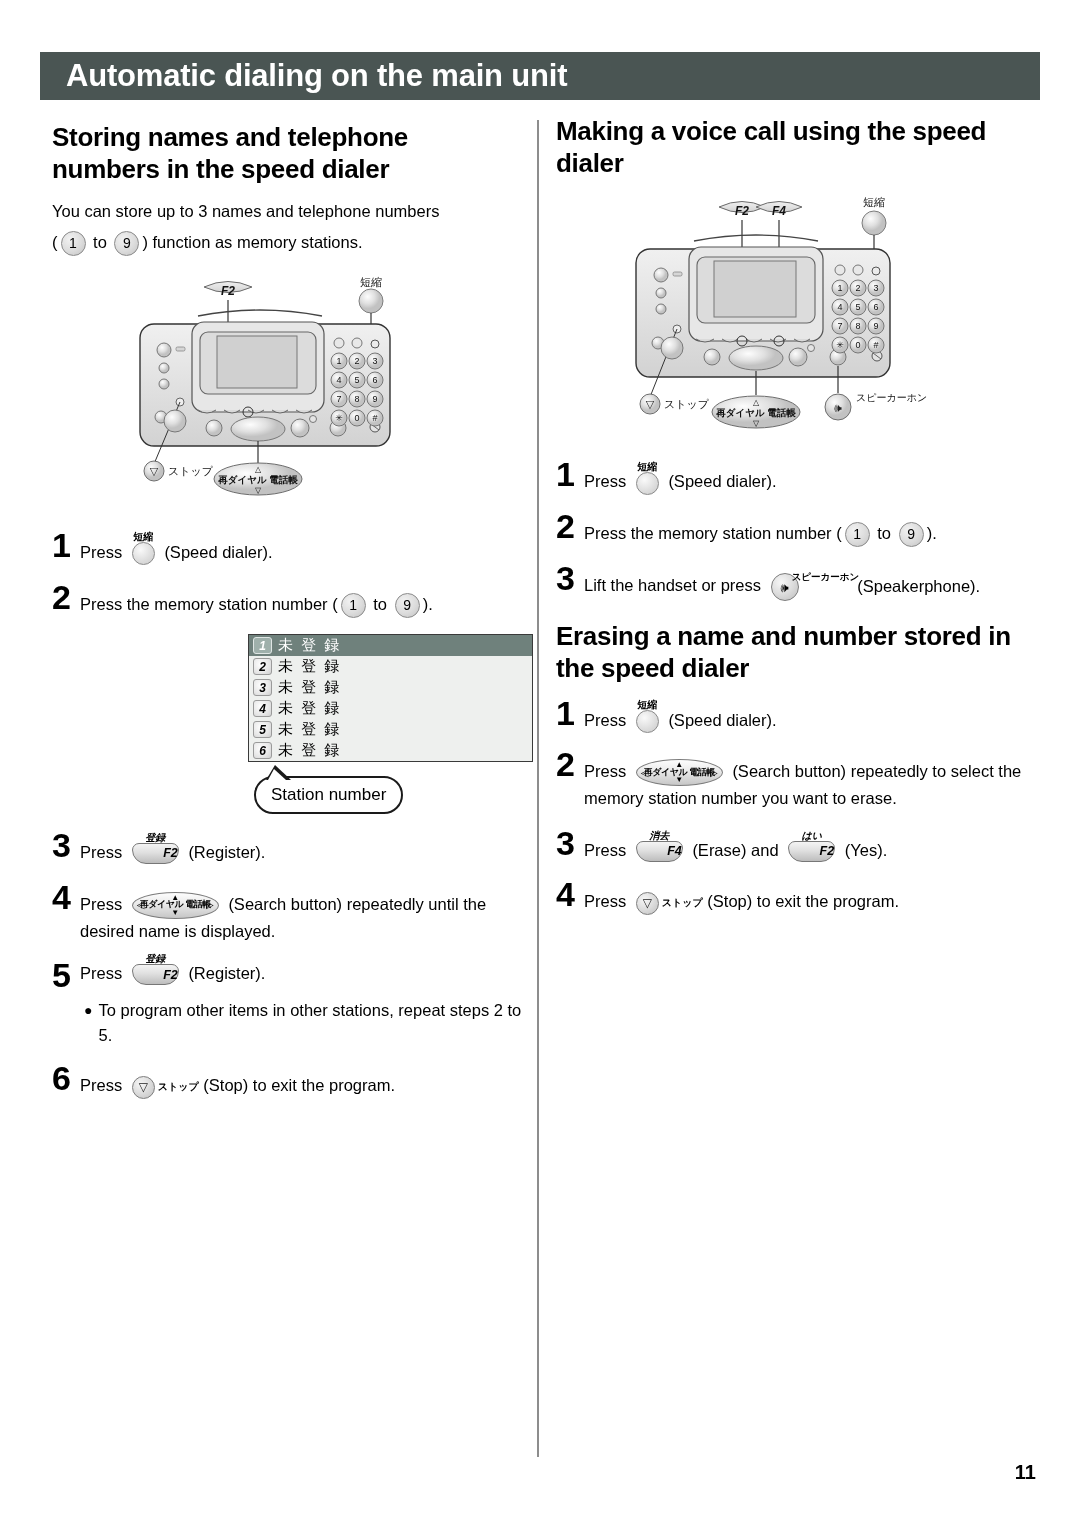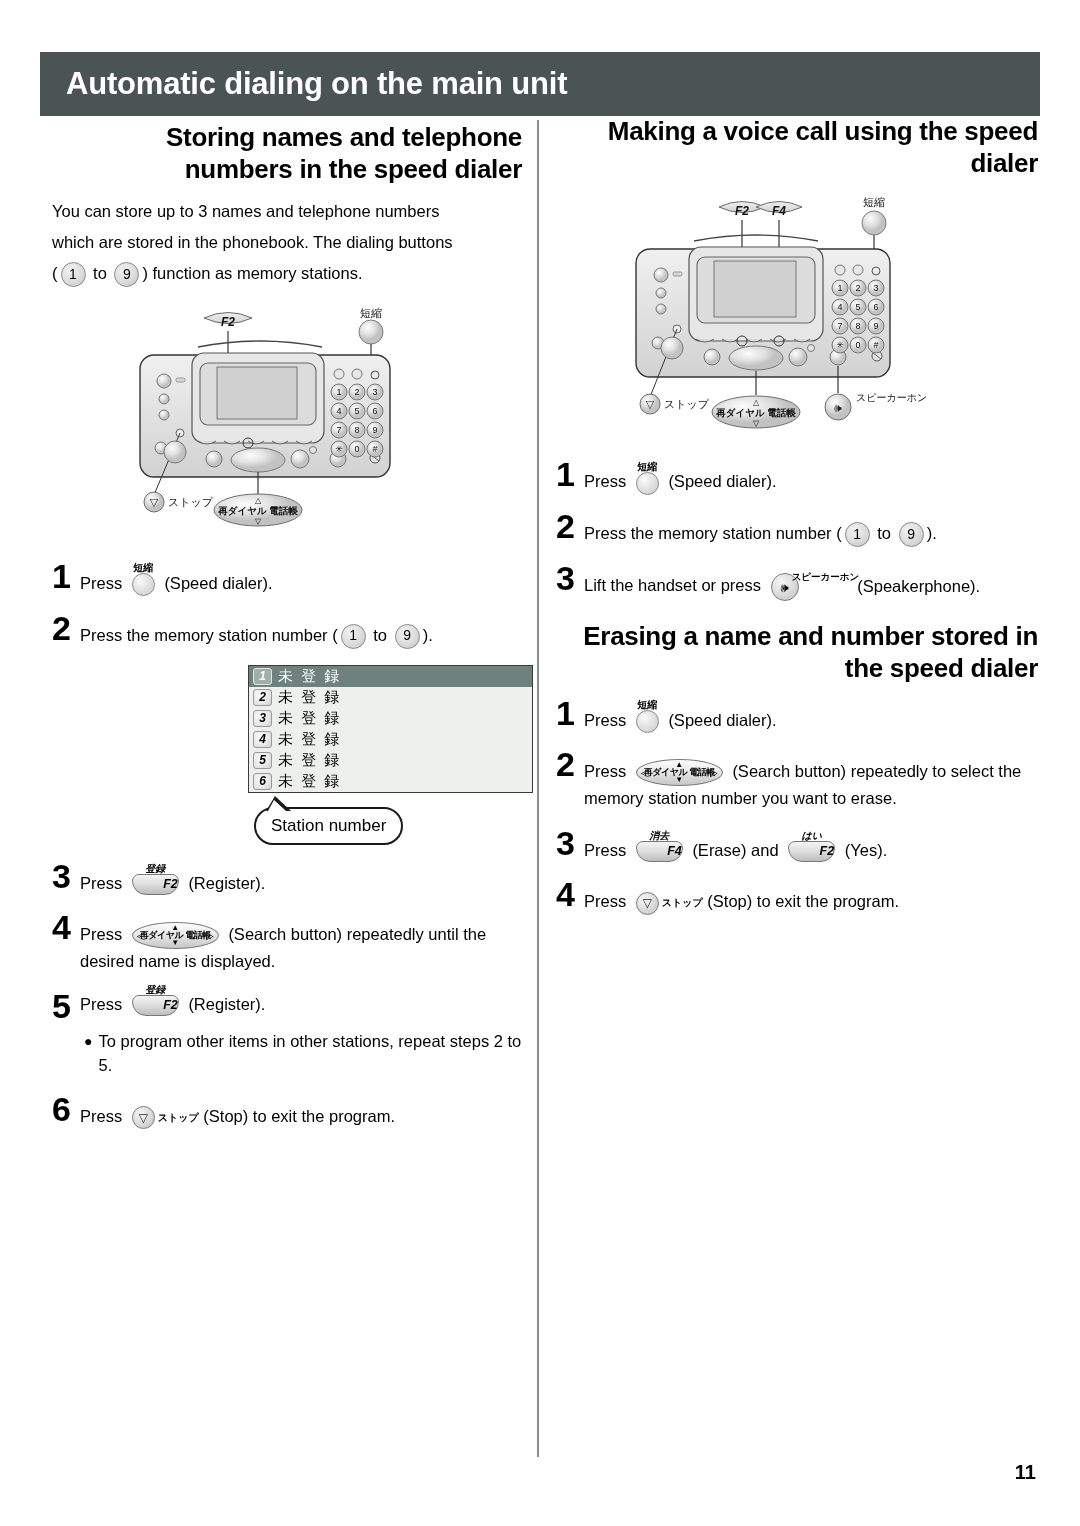--- a/index.html
+++ b/index.html
@@ -7,21 +7,21 @@
     width: 1080px; height: 1526px;
     background: #ffffff;
     font-family: "Liberation Sans", sans-serif;
     color: #000;
   }
   .page { position: relative; width: 1080px; height: 1526px; overflow: hidden; }
 
   
   .header-bar {
     position: absolute; left: 40px; top: 52px;
-    width: 1000px; height: 64px;
+    width: 1000px; height: 48px;
     background: #4a5553;
     display: flex; align-items: center;
   }
   .header-title {
     color: #fff; font-size: 31px; font-weight: bold;
     letter-spacing: -0.2px; padding-left: 26px;
     white-space: nowrap;
   }
 
   
@@ -29,21 +29,21 @@
     position: absolute; left: 537px; top: 120px;
     width: 1.5px; height: 1337px; background: #8d8d8d;
   }
 
   
   .col-left  { position: absolute; left: 52px;  top: 122px; width: 470px; }
   .col-right { position: absolute; left: 556px; top: 116px; width: 482px; }
 
   h2.sect {
     font-size: 26px; font-weight: bold; line-height: 1.22;
-    letter-spacing: -0.3px; margin-bottom: 14px; text-align: right;
+    letter-spacing: -0.3px; margin-bottom: 14px;
   }
   p.intro {
     font-size: 16.5px; line-height: 1.5; margin-bottom: 6px;
   }
 
   
   .step { display: flex; align-items: flex-start; margin-top: 17px; }
   .step-num {
     font-size: 34px; font-weight: bold; line-height: 0.85;
     min-width: 25px; margin-right: 3px; flex-shrink: 0;
@@ -205,21 +205,20 @@
     <span class="header-title">Automatic dialing on the main unit</span>
   </div>
 
   <div class="divider"></div>
 
   <div class="col-left">
 
     <h2 class="sect">Storing names and telephone numbers in the speed dialer</h2>
 
     <p class="intro">You can store up to 3 names and telephone numbers</p>
-    <p class="intro">which are stored in the phonebook. The dialing buttons</p>
     <p class="intro">
       <span>(</span><span class="key-digit">1</span>
       <span>to</span>
       <span class="key-digit">9</span><span>) function as memory stations.</span>
     </p>
 
     <div class="fax" style="margin:18px 0 0 80px;">
       <svg width="390" height="240" viewBox="0 0 390 240">
         <defs>
           <linearGradient id="bodyG" x1="0" y1="0" x2="0" y2="1">

